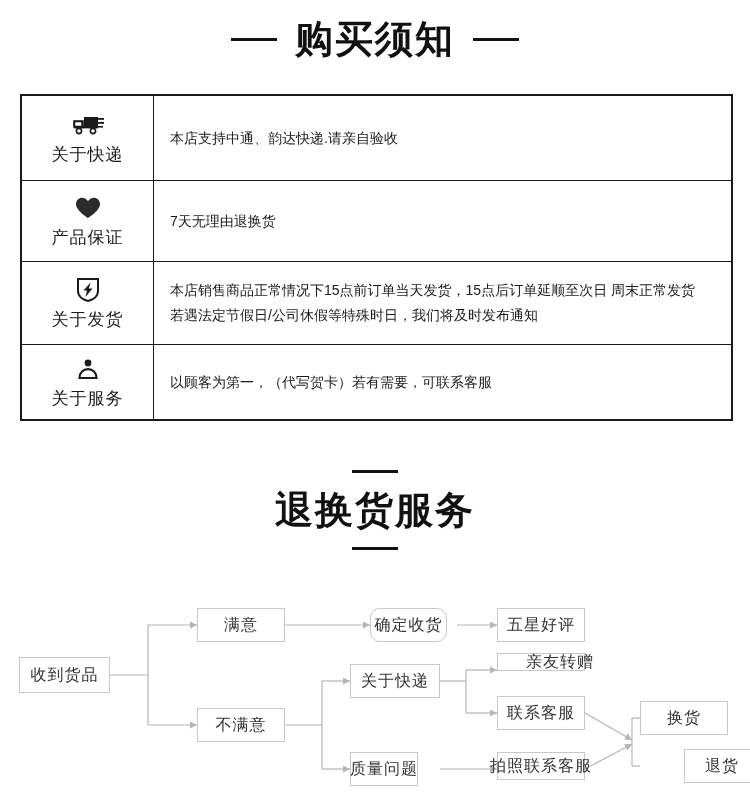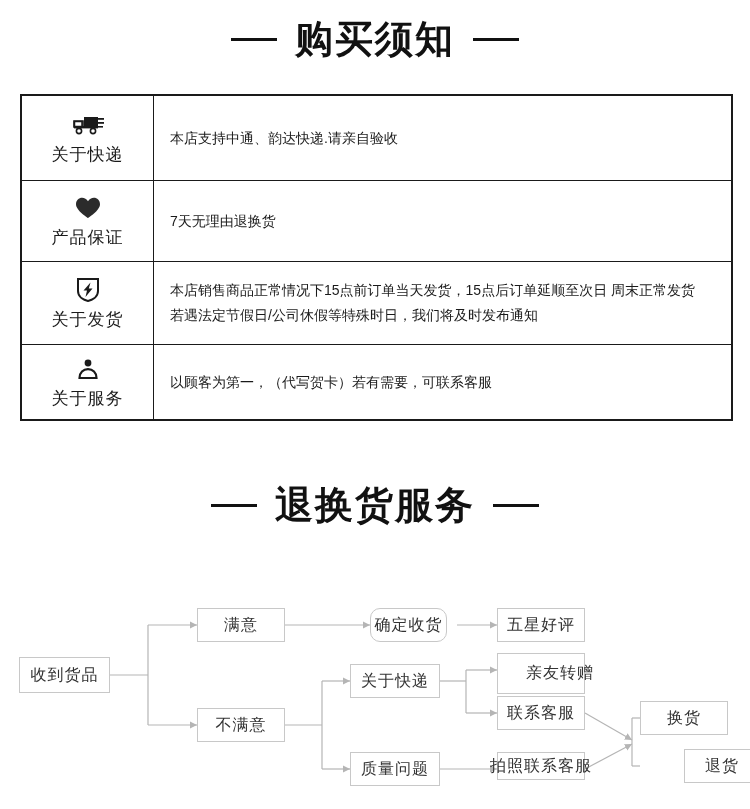--- a/index.html
+++ b/index.html
@@ -34,21 +34,21 @@
   .section-title .title-text {
     font-family: "Liberation Serif", "DejaVu Serif", serif;
     font-size: 38px;
     font-weight: bold;
     letter-spacing: 2px;
     color: #111111;
     white-space: nowrap;
     line-height: 1;
   }
   #title-buy  { top: 20px; }
-  #title-return { top: 486px; }
+  #title-return { top: 470px; flex-direction: column; }
 
   
   .notice-table {
     position: absolute;
     left: 20px;
     top: 94px;
     width: 713px;
     border: 2px solid #1a1a1a;
     border-collapse: collapse;
     box-sizing: border-box;
@@ -258,20 +258,20 @@
       <path d="M632 206 H640"></path>
     </g>
   </svg>
 
   <div class="flow-box" style="left:19px;  top:97px;  width:91px;  height:36px;">收到货品</div>
   <div class="flow-box" style="left:197px; top:48px;  width:88px;  height:34px;">满意</div>
   <div class="flow-box" style="left:197px; top:148px; width:88px;  height:34px;">不满意</div>
   <div class="flow-box" style="left:370px; top:48px;  width:77px;  height:34px;border-radius:10px;">确定收货</div>
   <div class="flow-box" style="left:497px; top:48px;  width:88px;  height:34px;">五星好评</div>
   <div class="flow-box" style="left:350px; top:104px; width:90px;  height:34px;">关于快递</div>
-  <div class="flow-box" style="left:350px; top:192px; width:90px;  height:34px;">质量问题</div>
-  <div class="flow-box" style="left:497px; top:93px;  width:88px;  height:41px;padding-left:38px;">亲友转赠</div>
+  <div class="flow-box" style="left:350px; top:192px; width:68px;  height:34px;">质量问题</div>
+  <div class="flow-box" style="left:497px; top:93px;  width:88px;  height:18px;padding-left:38px;">亲友转赠</div>
   <div class="flow-box" style="left:497px; top:136px; width:88px;  height:34px;">联系客服</div>
   <div class="flow-box" style="left:497px; top:192px; width:88px;  height:28px;">拍照联系客服</div>
   <div class="flow-box" style="left:640px; top:141px; width:88px;  height:34px;">换货</div>
   <div class="flow-box" style="left:640px; top:189px; width:76px;  height:34px;margin-left:44px;">退货</div>
 
 </div>
 
 </body></html>

